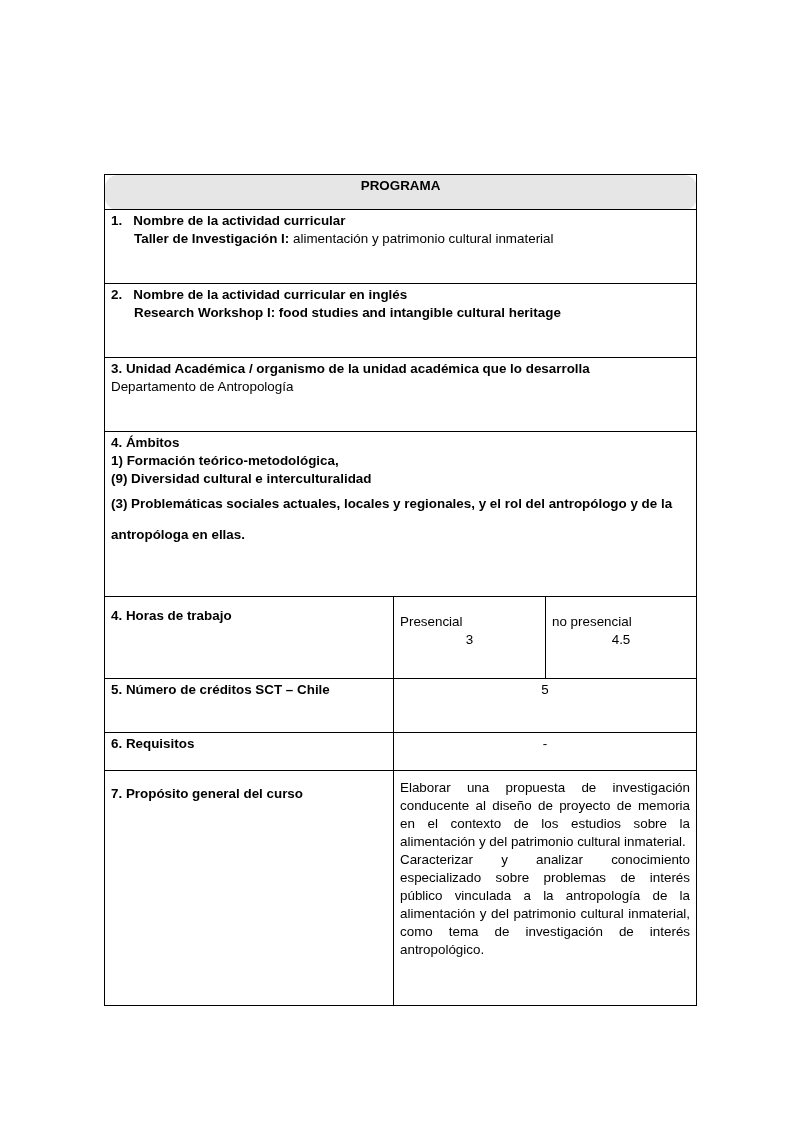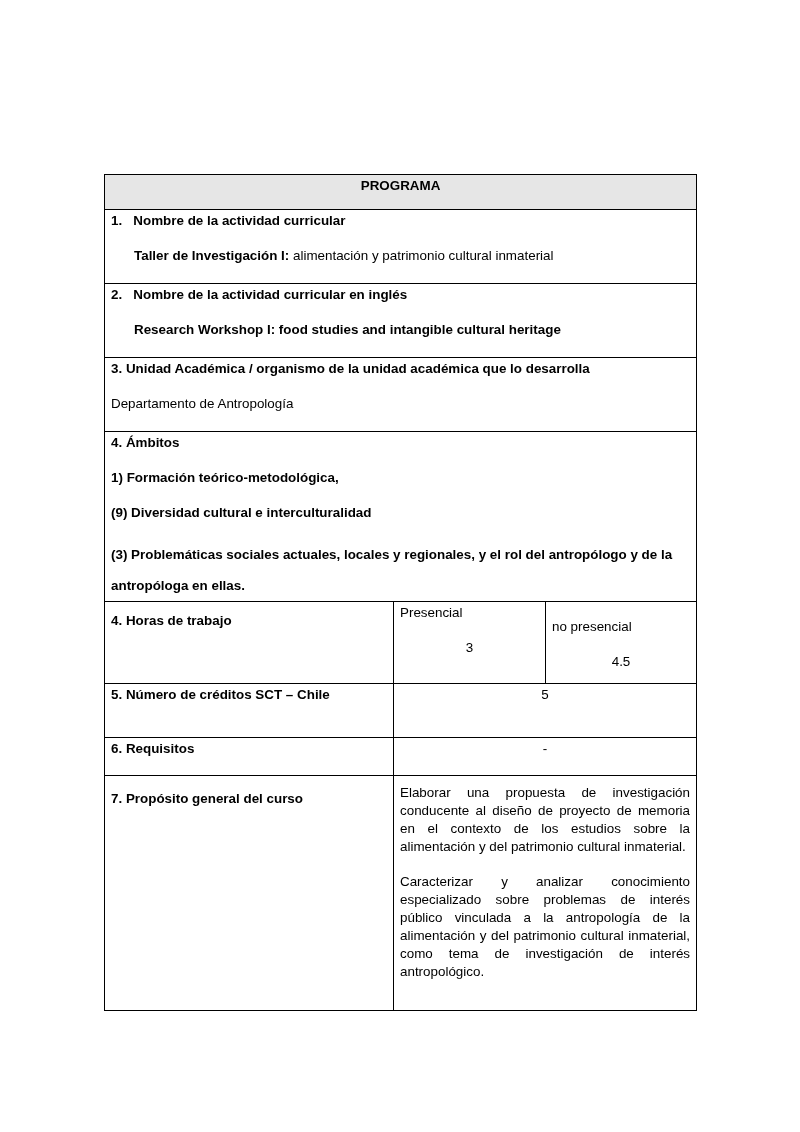--- a/index.html
+++ b/index.html
@@ -1,26 +1,26 @@
 <!DOCTYPE html>
 <html><head>
 <meta charset="utf-8">
 <style>
   html, body { margin: 0; padding: 0; background: #ffffff; }
   body { width: 800px; height: 1132px; position: relative; overflow: hidden;
          font-family: "Liberation Sans", sans-serif; color: #000; font-size: 13.4px; }
   .page { position: absolute; left: 104px; top: 174px; width: 592px; }
   table { border-collapse: collapse; width: 592px; table-layout: fixed; }
   td { border: 1px solid #000; vertical-align: top; padding: 0 6px; line-height: 18px; }
-  .hdr { background: #e6e6e6; text-align: center; font-weight: bold; height: 35px; padding-top: 2px; box-sizing: border-box; }
+  .hdr { background: #e6e6e6; text-align: center; font-weight: bold; height: 35px; padding-top: 2px; box-sizing: border-box; border-radius: 13px; }
   .b { font-weight: bold; }
   p { margin: 0; }
   .row1 td, .row2 td { height: 71px; }
   .indent1 { }
-  .gap { margin-top: 17px; }
+  .gap { }
   .center { text-align: center; }
   .just { text-align: justify; }
   .c3 td { height: 71px; }
 </style>
 </head>
 <body>
 
 <div class="page">
   <table>
     <colgroup>
@@ -53,21 +53,21 @@
     <tr>
       <td colspan="3" style="height:162px;padding-top:2px">
         <p class="b">4. Ámbitos</p>
         <p class="b gap">1) Formación teórico-metodológica,</p>
         <p class="b gap">(9) Diversidad cultural e interculturalidad</p>
         <p class="b gap" style="line-height:31px">(3) Problemáticas sociales actuales, locales y regionales, y el rol del antropólogo y de la antropóloga en ellas.</p>
       </td>
     </tr>
     <tr>
       <td style="height:71px;padding-top:10px" class="b">4. Horas de trabajo</td>
-      <td style="padding-top:2px">
+      <td style="padding-top:16px">
         <p>Presencial</p>
         <p class="gap center">3</p>
       </td>
       <td style="padding-top:16px">
         <p>no presencial</p>
         <p class="gap center">4.5</p>
       </td>
     </tr>
     <tr>
       <td style="height:51px;padding-top:2px" class="b">5. Número de créditos SCT – Chile</td>

